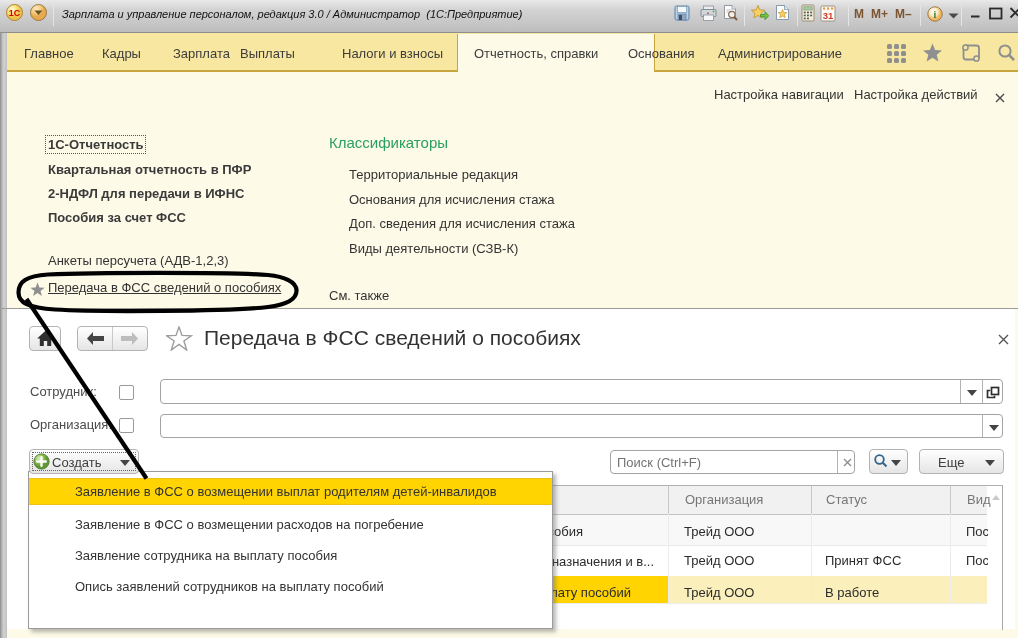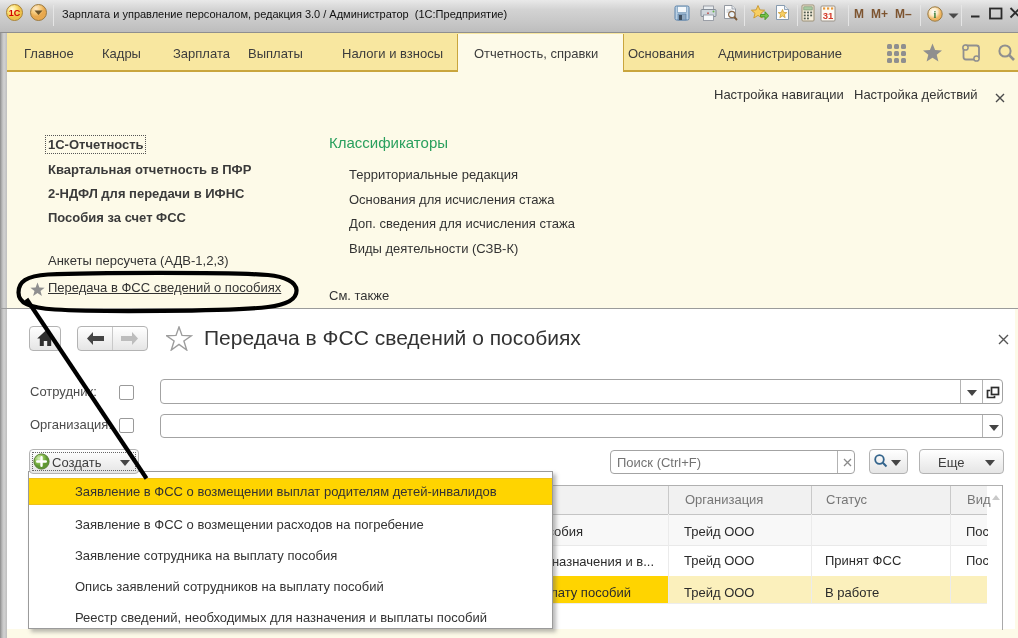--- a/index.html
+++ b/index.html
@@ -2,30 +2,30 @@
 <html><head><meta charset="utf-8">
 <style>
 * { margin:0; padding:0; box-sizing:border-box; }
 html,body { width:1018px; height:638px; overflow:hidden; }
 body { font-family:"Liberation Sans", sans-serif; background:#fdfae8; position:relative; }
 .abs { position:absolute; }
 
 #titlebar { left:0; top:0; width:1018px; height:33px;
   background:linear-gradient(180deg,#e9e9e9 0%,#d3d3d3 30%,#c7c7c7 70%,#bdbdbd 100%);
   border-bottom:1px solid #8f8f8f; }
-#titletext { left:62px; top:8px; font-size:11px; color:#111; }
+#titletext { left:62px; top:8px; font-size:11px; color:#111;font-style:italic; }
 .tsep { top:5px; width:1px; height:21px; background:#a6a6a6; border-right:1px solid #e5e5e5; }
 
 #leftborder { left:0; top:33px; width:7px; height:605px;
   background:linear-gradient(90deg,#8a8a8a 0,#b9b9b9 2px,#d2d2d2 4px,#bfbfbf 7px); }
 
 #tabbar { left:7px; top:33px; width:1011px; height:37px; background:#f8e7a0; }
 #tabborder { left:7px; top:70px; width:1011px; height:2px; background:#c9a53d; }
 .tab { top:45.5px; font-size:13px; color:#3c3c3c; white-space:nowrap; }
-#seltab { left:457px; top:34px; width:167px; height:38px; background:#fdfae8;
+#seltab { left:457px; top:34px; width:198px; height:38px; background:#fdfae8;
   border-left:1px solid #c9a53d; border-right:1px solid #c9a53d; }
 #seltab span { position:absolute; left:16px; top:11.5px; font-size:13px; color:#3c3c3c; white-space:nowrap;}
 
 .plink { font-size:13px; color:#333; white-space:nowrap; }
 .plinkb { font-size:13px; font-weight:bold; color:#3a3a3a; white-space:nowrap; }
 #focusbox { left:45px; top:135px; width:101px; height:19px; border:1px dotted #555; }
 #greenhdr { left:329px; top:134px; font-size:15px; color:#2aa05e; }
 
 #panelborder { left:0px; top:308px; width:1018px; height:1px; background:#9b9b9b; }
 #window { left:7px; top:309px; width:1008px; height:320px; background:#ffffff; }
@@ -158,21 +158,21 @@
 
 <div class="abs" id="leftborder"></div>
 <div class="abs" id="tabbar"></div>
 <div class="abs" id="tabborder"></div>
 <div class="abs" id="seltab">
     <span>Отчетность, справки</span>
   </div>
 <div class="abs tab" style="left:24px">Главное</div>
 <div class="abs tab" style="left:102px">Кадры</div>
 <div class="abs tab" style="left:173px">Зарплата</div>
-<div class="abs tab" style="left:248px">Выплаты</div>
+<div class="abs tab" style="left:240px">Выплаты</div>
 <div class="abs tab" style="left:342px">Налоги и взносы</div>
 <div class="abs tab" style="left:628px">Основания</div>
 <div class="abs tab" style="left:718px">Администрирование</div>
 <svg class="abs" style="left:887px;top:44px" width="19" height="19" viewBox="0 0 19 19">
  <g fill="#8f8f8f">
       <rect x="0" y="0" width="5" height="5" rx="1.5"></rect>
       <rect x="7" y="0" width="5" height="5" rx="1.5"></rect>
       <rect x="14" y="0" width="5" height="5" rx="1.5"></rect>
  <rect x="0" y="7" width="5" height="5" rx="1.5"></rect>
       <rect x="7" y="7" width="5" height="5" rx="1.5"></rect>
@@ -334,19 +334,18 @@
 <div class="celltxt" id="r3c1" style="right:387px;top:584.5px">Опись заявлений сотрудников на выплату пособий</div>
 <div class="celltxt" style="left:684px;top:584.5px">Трейд ООО</div>
 <div class="celltxt" style="left:825px;top:584.5px">В работе</div>
 
 <div class="abs" id="menu">
   <div id="mhl"></div>
   <div class="mitem" style="top:45px">Заявление в ФСС о возмещении расходов на погребение</div>
   <div class="mitem" style="top:12px">Заявление в ФСС о возмещении выплат родителям детей-инвалидов</div>
   <div class="mitem" style="top:76px">Заявление сотрудника на выплату пособия</div>
   <div class="mitem" style="top:107px">Опись заявлений сотрудников на выплату пособий</div>
-  <div class="mitem" style="top:138px">Реестр сведений, необходимых для назначения и выплаты пособий</div>
 </div>
 
 <svg class="abs" style="left:0;top:0;pointer-events:none;z-index:50" width="1018" height="638">
   <path d="M 48 274.5 C 90 272.5, 230 272, 268 275 C 285 276.5, 296 282, 296.5 290 C 297 298.5, 287 304.5, 268 307 C 230 311.5, 95 312, 55 309.5 C 28 308, 18.5 302.5, 18.5 292.5 C 18.5 282, 26 275.8, 48 274.5 Z" fill="none" stroke="#000" stroke-width="4.2" stroke-linejoin="round"></path>
   <path d="M26.5 299 L146.5 478.5" stroke="#000" stroke-width="4.2" fill="none"></path>
 </svg>
 
 </body></html>

